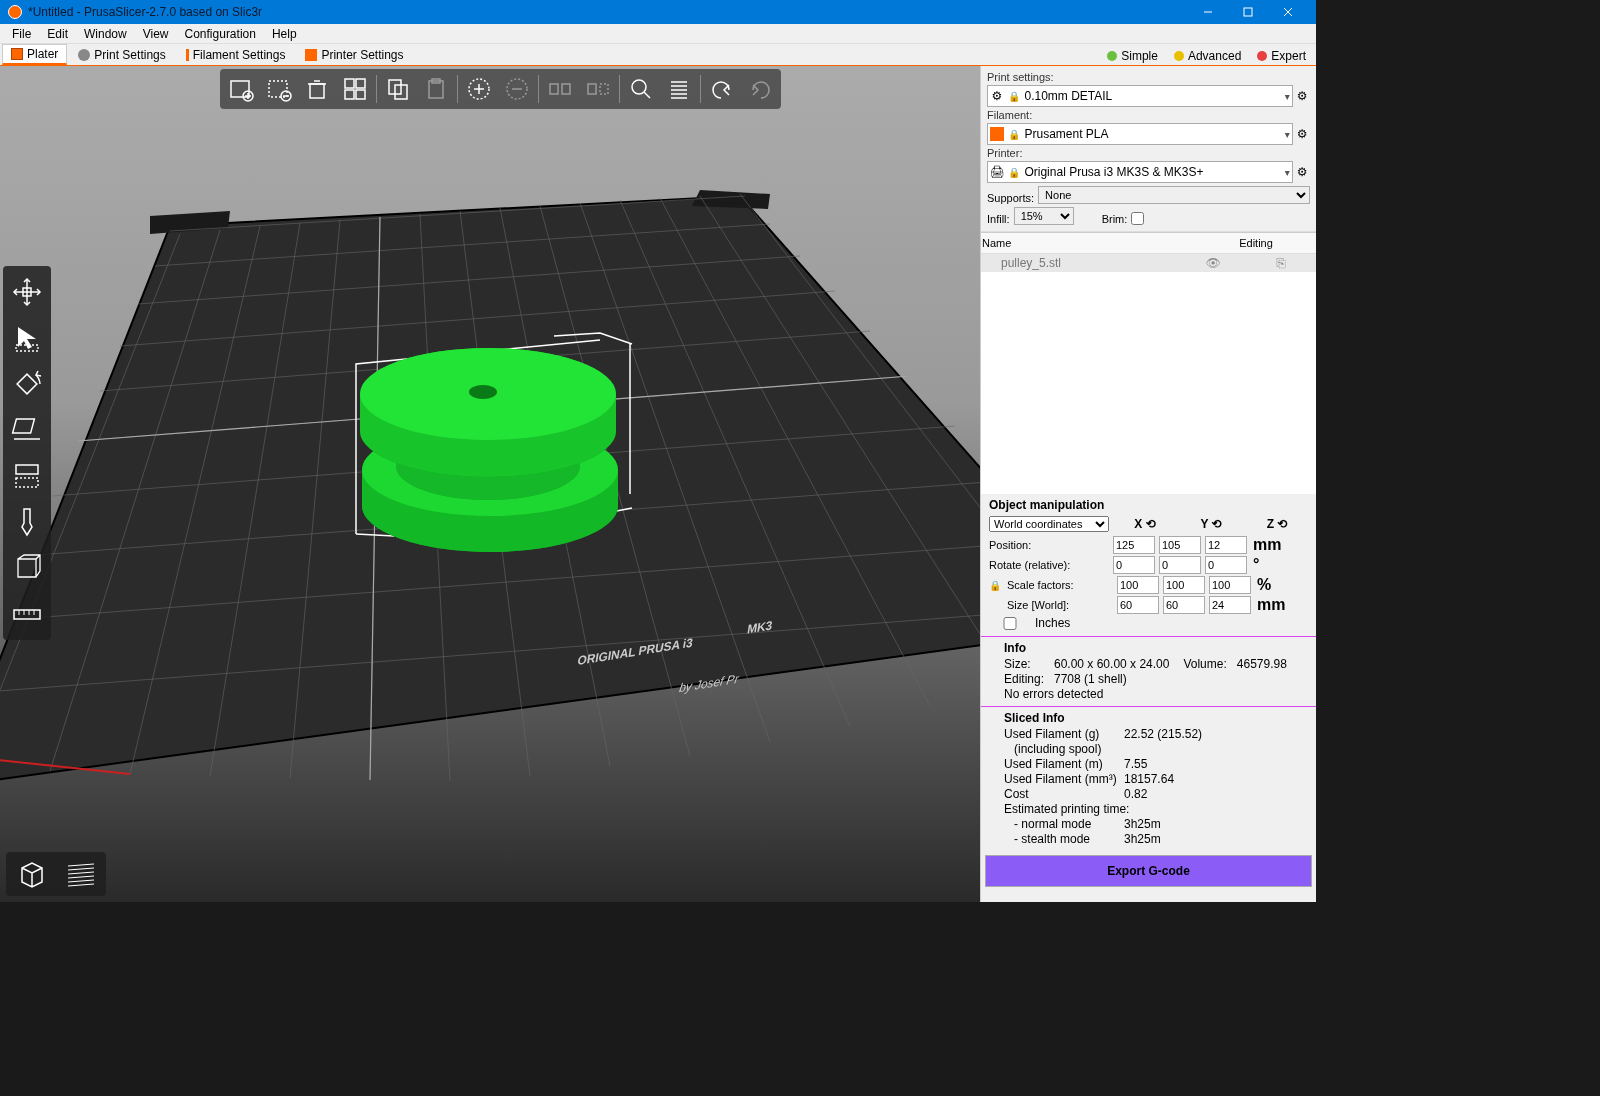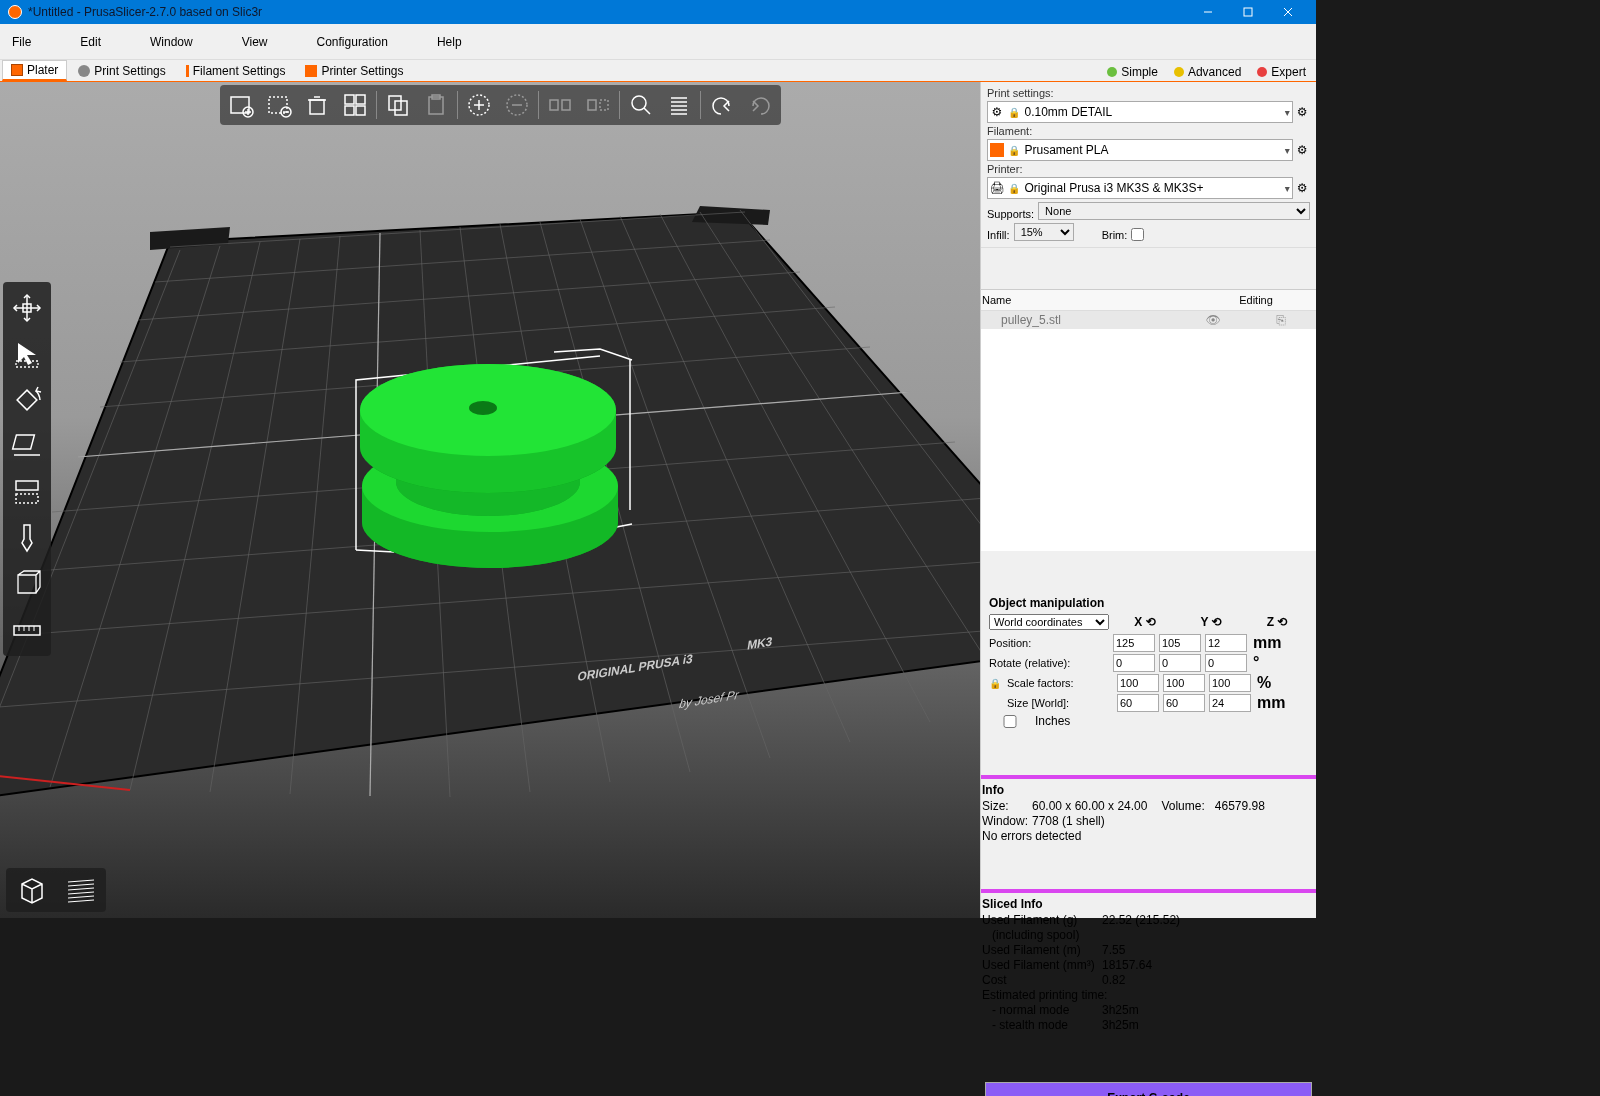--- a/index.html
+++ b/index.html
@@ -8,21 +8,21 @@
 .outer-frame { width: 1316px; height: 902px; background: #f0f0f0; position: relative; }
 
 
 .titlebar { height: 24px; background: #0078d7; color: #0f172a; display: flex; align-items: center; padding: 0 8px; }
 .titlebar .app-icon { width: 14px; height: 14px; background: #ff6600; border-radius: 50%; margin-right: 6px; border: 1px solid #fff; }
 .titlebar .title { flex: 1; font-size: 12px; }
 .titlebar .win-controls { display: flex; }
 .titlebar .win-btn { width: 40px; height: 24px; display: flex; align-items: center; justify-content: center; color: white; cursor: pointer; }
 
 
-.menubar { height: 36px; background: #f0f0f0; display: flex; align-items: center; padding: 0 4px; border-bottom: 1px solid #ddd; gap: 33px; }
+.menubar { height: 20px; background: #f0f0f0; display: flex; align-items: center; padding: 0 4px; border-bottom: 1px solid #ddd; }
 .menubar .menu-item { padding: 2px 8px; cursor: pointer; }
 
 
 .tabbar { height: 22px; background: #f0f0f0; display: flex; align-items: flex-end; padding: 0 2px; border-bottom: 1px solid #ff6600; }
 .tabbar .tab { display: flex; align-items: center; padding: 2px 8px; margin-right: 2px; cursor: pointer; border: 1px solid transparent; gap: 4px; }
 .tabbar .tab.active { background: #fff; border: 1px solid #ccc; border-bottom: 2px solid #ff6600; }
 .tabbar .tab-icon { width: 12px; height: 12px; }
 .tabbar .tab-icon.plater { background: #ff6600; border: 1px solid #aa4400; }
 .tabbar .tab-icon.print { background: #888; border-radius: 50%; }
 .tabbar .tab-icon.filament { background: #ff6600; width: 3px; height: 12px; }
@@ -30,21 +30,21 @@
 .tabbar .spacer { flex: 1; }
 .tabbar .mode-btn { display: flex; align-items: center; gap: 4px; padding: 2px 8px; cursor: pointer; }
 .tabbar .mode-dot { width: 10px; height: 10px; border-radius: 50%; }
 .tabbar .mode-dot.green { background: #6bbf3f; }
 .tabbar .mode-dot.yellow { background: #e8c000; }
 .tabbar .mode-dot.red { background: #e84040; }
 
 
 .main { display: flex; height: calc(100% - 66px); }
 .viewport { flex: 1; background: linear-gradient(#ababab, #9a9a9a 40%, #2a2a2a); position: relative; overflow: hidden; }
-.right-panel { width: 336px; background: #f0f0f0; border-left: 1px solid #ccc; display: flex; flex-direction: column; gap: 41px; }
+.right-panel { width: 336px; background: #f0f0f0; border-left: 1px solid #ccc; display: flex; flex-direction: column; }
 
 
 .top-toolbar { position: absolute; top: 3px; left: 220px; display: flex; background: rgba(50,50,50,0.7); border-radius: 4px; padding: 2px; }
 .top-toolbar .tbtn { width: 38px; height: 36px; display: flex; align-items: center; justify-content: center; cursor: pointer; }
 .top-toolbar .tbtn svg { stroke: #fff; fill: none; }
 .top-toolbar .divider { width: 1px; background: rgba(255,255,255,0.3); margin: 4px 2px; }
 
 
 .left-toolbar { position: absolute; top: 200px; left: 3px; display: flex; flex-direction: column; background: rgba(30,30,30,0.85); border-radius: 4px; padding: 4px 2px; gap: 2px; }
 .left-toolbar .lbtn { width: 44px; height: 44px; display: flex; align-items: center; justify-content: center; cursor: pointer; }
@@ -86,21 +86,21 @@
 .manip select { width: 120px; font-size: 11px; }
 .manip .axis-labels { display: flex; gap: 26px; margin-left: 10px; font-size: 11px; font-weight: bold; }
 .manip .axis-labels span { width: 40px; text-align: center; }
 .manip .mrow { display: flex; align-items: center; gap: 4px; margin: 2px 0; }
 .manip .mrow .mlabel { width: 120px; font-size: 11px; }
 .manip .mrow input { width: 42px; font-size: 11px; border: 1px solid #aaa; padding: 2px; text-align: left; }
 .manip .mrow .unit { font-size: 16px; margin-left: 2px; width: 24px; font-weight: bold; }
 .manip .lockicon { width: 14px; color: #888; font-size: 10px; }
 
 
-.info { padding: 4px 1px; border-top: 4px solid #d946ef; }
+.info { padding: 4px 23px; border-top: 1px solid #d946ef; }
 .info .heading { font-weight: bold; font-size: 12px; margin-bottom: 2px; }
 .info .irow { display: flex; font-size: 11px; margin: 1px 0; }
 .info .irow .ilabel { width: 120px; }
 .info .irow .ival { }
 
 
 .export-btn { margin: 4px; padding: 8px; background: #8b5cf6; border: 1px solid #aaa; text-align: center; font-weight: bold; cursor: pointer; }
 
 
 .bed-svg { width: 100%; height: 100%; }
@@ -544,21 +544,21 @@
         <div class="heading">Info</div>
         <div class="irow">
             <span class="ilabel" style="width:50px">Size:</span>
             <span class="ival">60.00 x 60.00 x 24.00</span>
             <span style="width:14px"></span>
             <span>Volume:</span>
             <span style="width:10px"></span>
             <span>46579.98</span>
           </div>
         <div class="irow">
-            <span class="ilabel" style="width:50px">Window:</span>
+            <span class="ilabel" style="width:50px">Editing:</span>
             <span class="ival">7708 (1 shell)</span>
           </div>
         <div class="irow">
             <span>No errors detected</span>
           </div>
       </div>
 
       <div class="info">
         <div class="heading">Sliced Info</div>
         <div class="irow">

